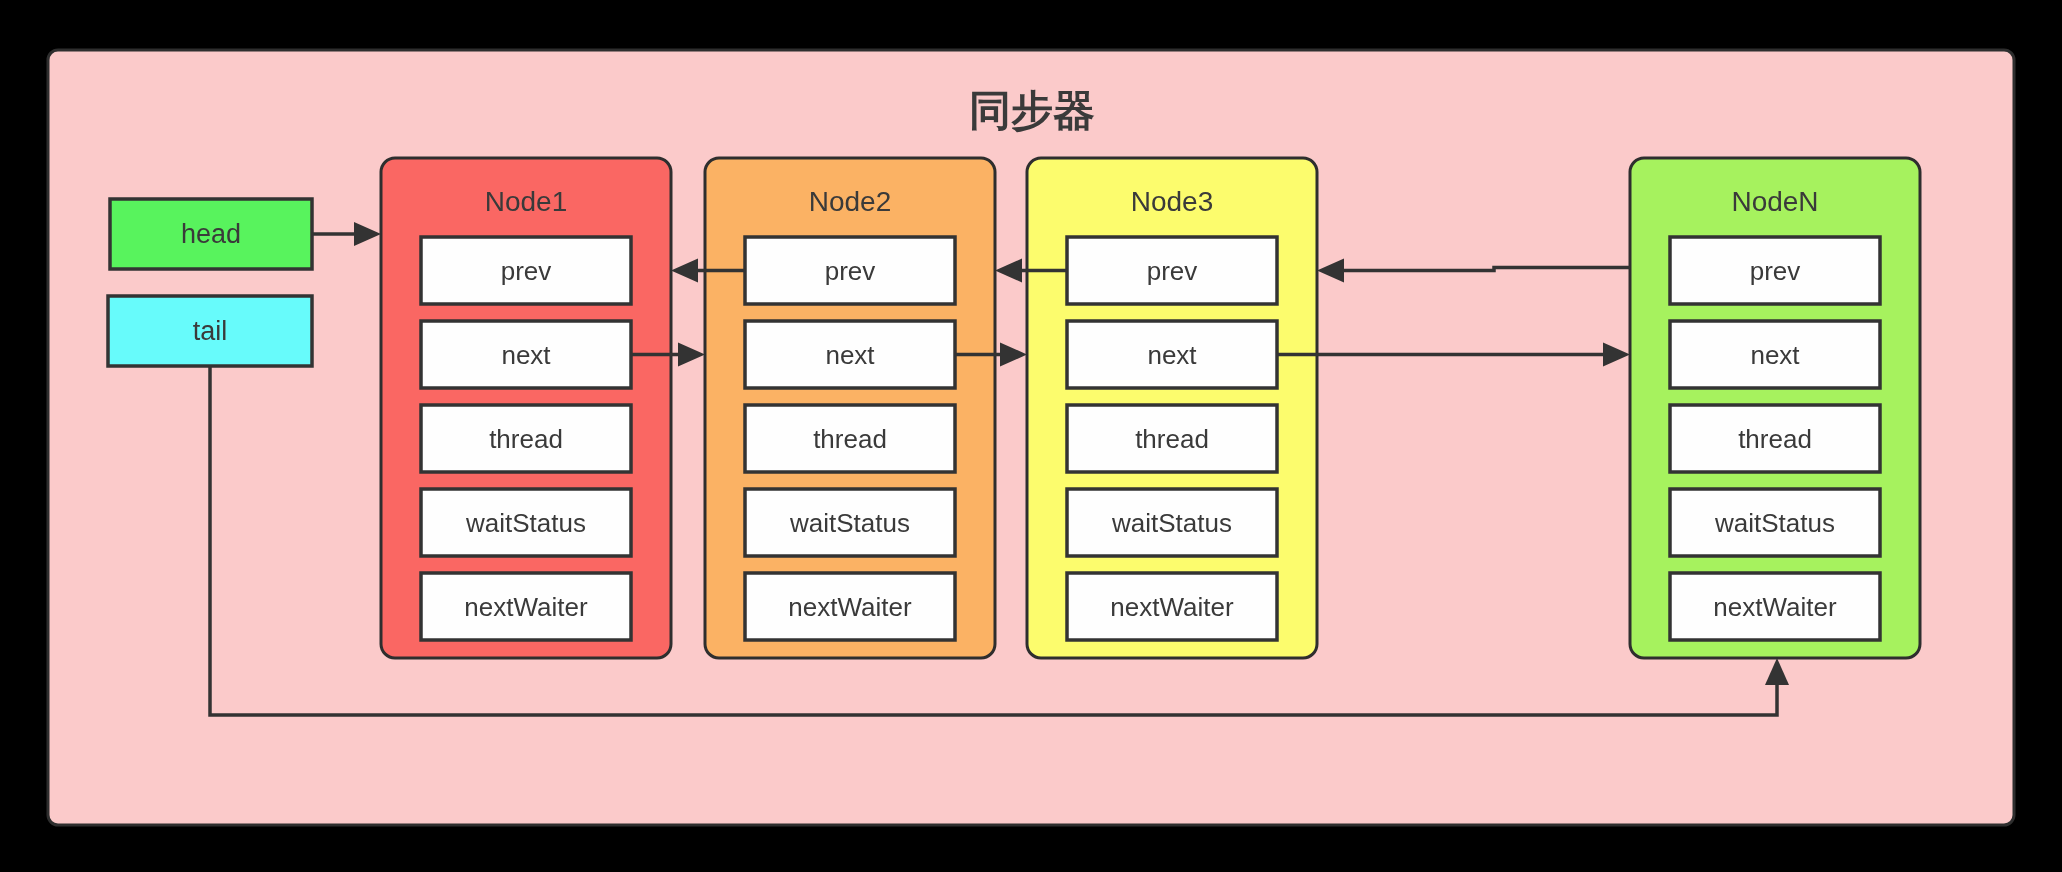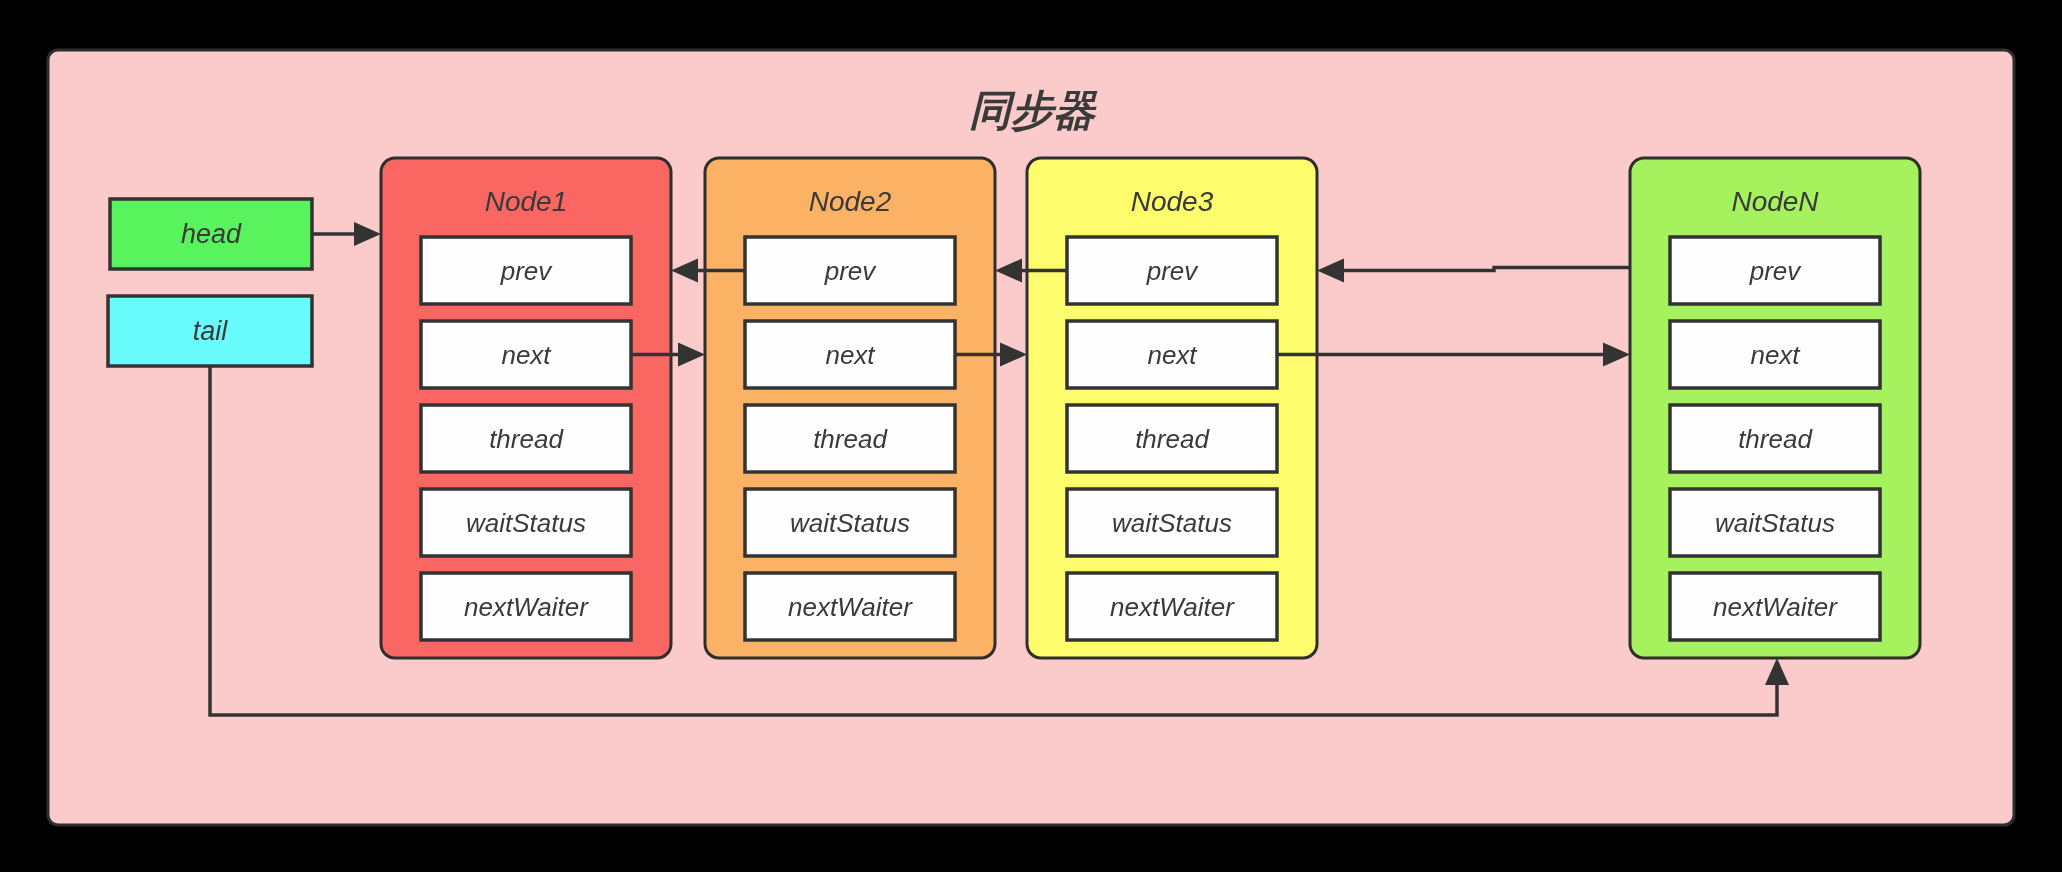--- a/index.html
+++ b/index.html
@@ -8,21 +8,20 @@
     background: #000000;
     width: 2062px;
     height: 872px;
     overflow: hidden;
     font-family: "Liberation Sans", "DejaVu Sans", sans-serif;
   }
   #stage {
     position: relative;
     width: 1856px;
     height: 872px;
-    font-style: italic;
   }
   svg { display: block; }
   text {
     font-family: "Liberation Sans", "DejaVu Sans", sans-serif;
     fill: #3a3a3a;
   }
   .diagram-title-text {
     font-size: 42px;
     font-weight: bold;
   }

